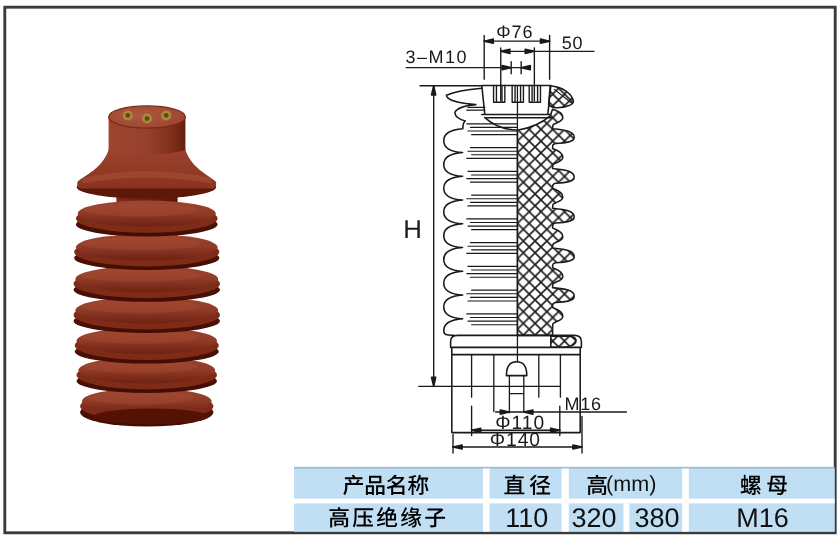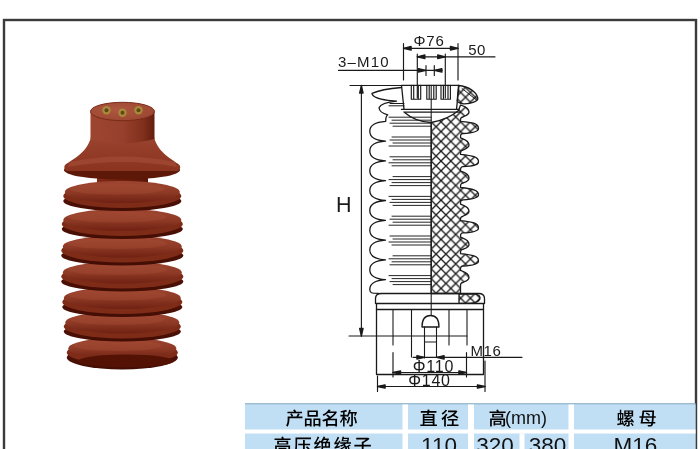--- a/index.html
+++ b/index.html
@@ -1,14 +1,14 @@
 <!DOCTYPE html>
 <html><head><meta charset="utf-8"><style>
 html,body{margin:0;padding:0;width:700px;height:449px;background:#ffffff;overflow:hidden;font-family:"Liberation Sans",sans-serif}
-#wrap{position:absolute;top:14px;left:0;width:700px;height:372px}
+#wrap{position:absolute;top:0;left:0;width:700px;height:372px}
 </style></head><body>
 <div id="wrap"><svg width="700" height="449" viewBox="0 0 700 449">
 <defs>
         <path id="g0" d="M681 247C664 298 631 367 603 413H351L425 380C409 341 371 283 338 241L255 276C286 318 320 374 335 413H118V550C118 655 110 801 30 907C51 919 94 955 109 974C199 855 217 675 217 552V505H932V413H700C728 374 758 326 786 281ZM416 58C435 84 456 119 470 149H107V239H908V149H582C568 116 540 68 512 33Z"></path>
         <path id="g1" d="M311 168H690V333H311ZM220 77V424H787V77ZM78 520V964H167V912H351V957H445V520ZM167 821V611H351V821ZM544 520V964H634V912H833V959H928V520ZM634 821V611H833V821Z"></path>
         <path id="g2" d="M251 362C296 395 350 439 392 477C281 534 159 575 39 599C56 620 78 661 88 686C141 674 194 658 246 640V963H340V915H756V964H853V531H488C642 442 773 322 850 169L785 130L769 135H442C464 108 484 81 503 54L396 32C336 127 223 233 60 308C81 325 111 360 125 383C217 335 294 280 359 221H708C652 301 572 370 480 428C435 388 374 342 325 308ZM756 829H340V617H756Z"></path>
         <path id="g3" d="M498 431C477 554 440 677 384 756C406 767 444 790 461 804C516 717 560 583 586 447ZM779 446C820 555 860 701 873 795L961 768C946 672 905 532 861 421ZM526 38C503 161 461 282 404 366V321H282V159C330 147 376 133 415 118L360 43C285 76 161 106 54 124C64 144 76 176 80 196C117 191 157 185 196 177V321H49V409H184C147 516 86 637 27 705C41 726 62 763 71 788C115 731 160 645 196 554V965H282V533C311 576 344 626 358 655L412 579C393 556 310 467 282 440V409H404V395C426 407 454 425 468 437C503 387 534 323 561 252H643V855C643 868 638 872 625 872C612 873 568 873 524 871C537 895 551 935 556 961C620 961 665 958 696 944C726 929 736 904 736 855V252H848C833 286 817 324 801 356L883 376C910 315 940 243 964 177L904 160L891 164H590C600 129 609 93 616 56Z"></path>
         <path id="g4" d="M182 268V845H44V931H958V845H824V268H510L523 200H929V116H539L552 44L447 34L440 116H72V200H429L418 268ZM273 488H728V555H273ZM273 417V347H728V417ZM273 626H728V698H273ZM273 845V769H728V845Z"></path>
         <path id="g5" d="M249 38C206 106 118 189 40 239C56 258 79 296 89 318C179 258 276 163 339 74ZM387 87V174H750C649 296 473 397 310 449C329 468 354 504 366 527C463 492 563 443 653 382C744 424 853 481 909 520L961 444C908 409 813 363 729 325C799 266 860 198 902 122L834 83L817 87ZM388 546V633H599V851H330V938H959V851H696V633H901V546ZM270 258C213 359 117 460 28 524C43 547 68 597 75 618C107 592 140 562 172 529V964H267V419C299 378 329 334 353 292Z"></path>
         <path id="g6" d="M295 331H709V406H295ZM201 265V472H808V265ZM430 53 458 135H57V216H939V135H565C554 103 539 63 525 31ZM90 521V964H182V599H816V871C816 883 811 887 798 887C786 888 735 888 694 886C705 906 718 935 723 956C790 957 837 956 868 945C901 933 911 915 911 871V521ZM278 649V909H367V862H709V649ZM367 716H625V795H367Z"></path>

